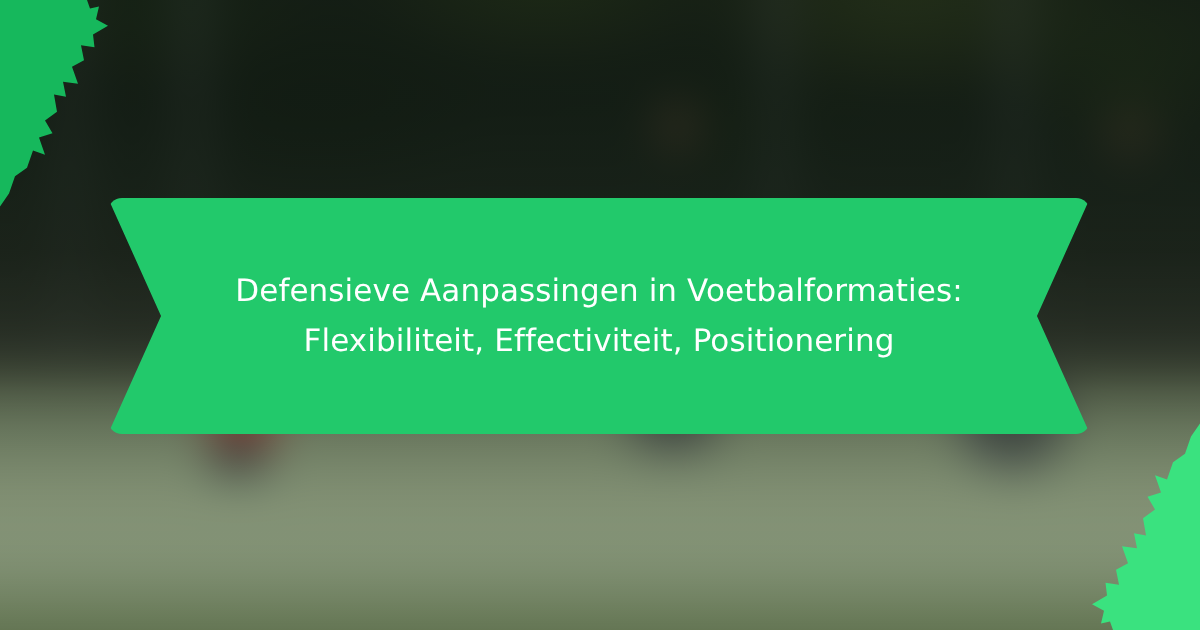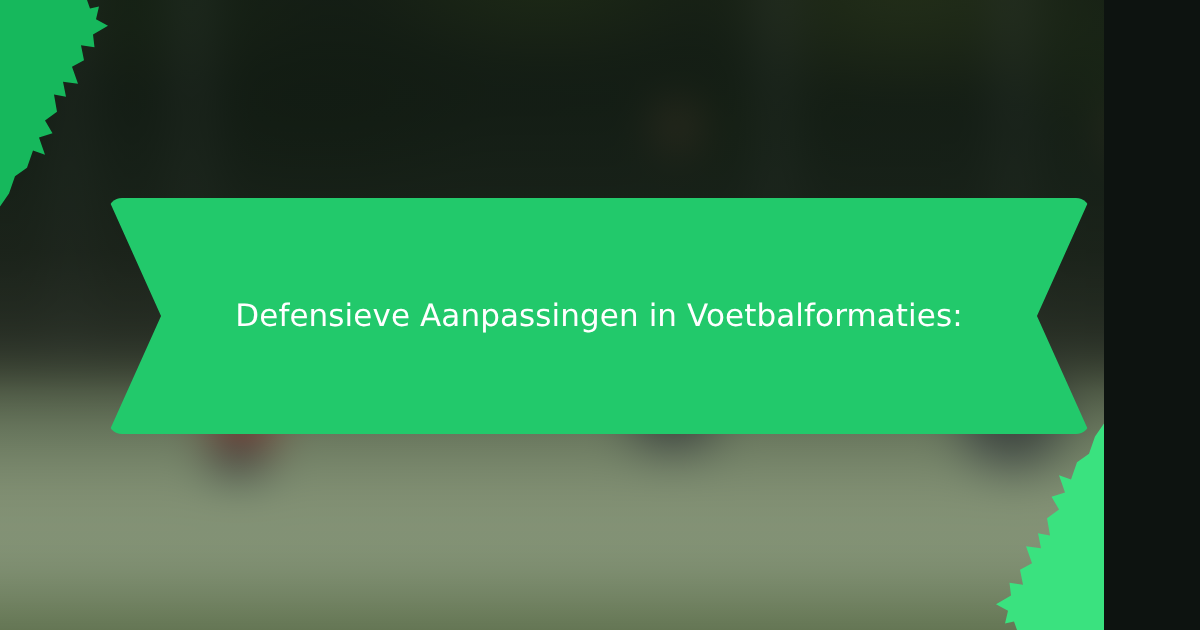--- a/index.html
+++ b/index.html
@@ -6,21 +6,21 @@
 
   html, body {
     width:1200px; height:630px;
     overflow:hidden;
     background:#0d1310;
     font-family:"DejaVu Sans", sans-serif;
   }
 
   #stage {
     position:relative;
-    width:1104px; height:630px;
+    width:1200px; height:630px;
     overflow:hidden;
   }
 
   
   .bg-photo {
     position:absolute;
     left:-60px; top:-60px;
     width:1320px; height:750px;
     filter:blur(22px) saturate(0.95);
     transform:scale(1.06);
@@ -204,16 +204,17 @@
   </div>
 
   <div class="bg-vignette"></div>
 
   <div class="corner corner-tl"></div>
   <div class="corner corner-br"></div>
 
   <div class="ribbon">
     <div class="ribbon-text" style="color: rgb(255, 255, 255);">
       <span class="line">Defensieve Aanpassingen in Voetbalformaties:</span>
+      <span class="line">Flexibiliteit, Effectiviteit, Positionering</span>
     </div>
   </div>
 
 </div>
 
 </body></html>

